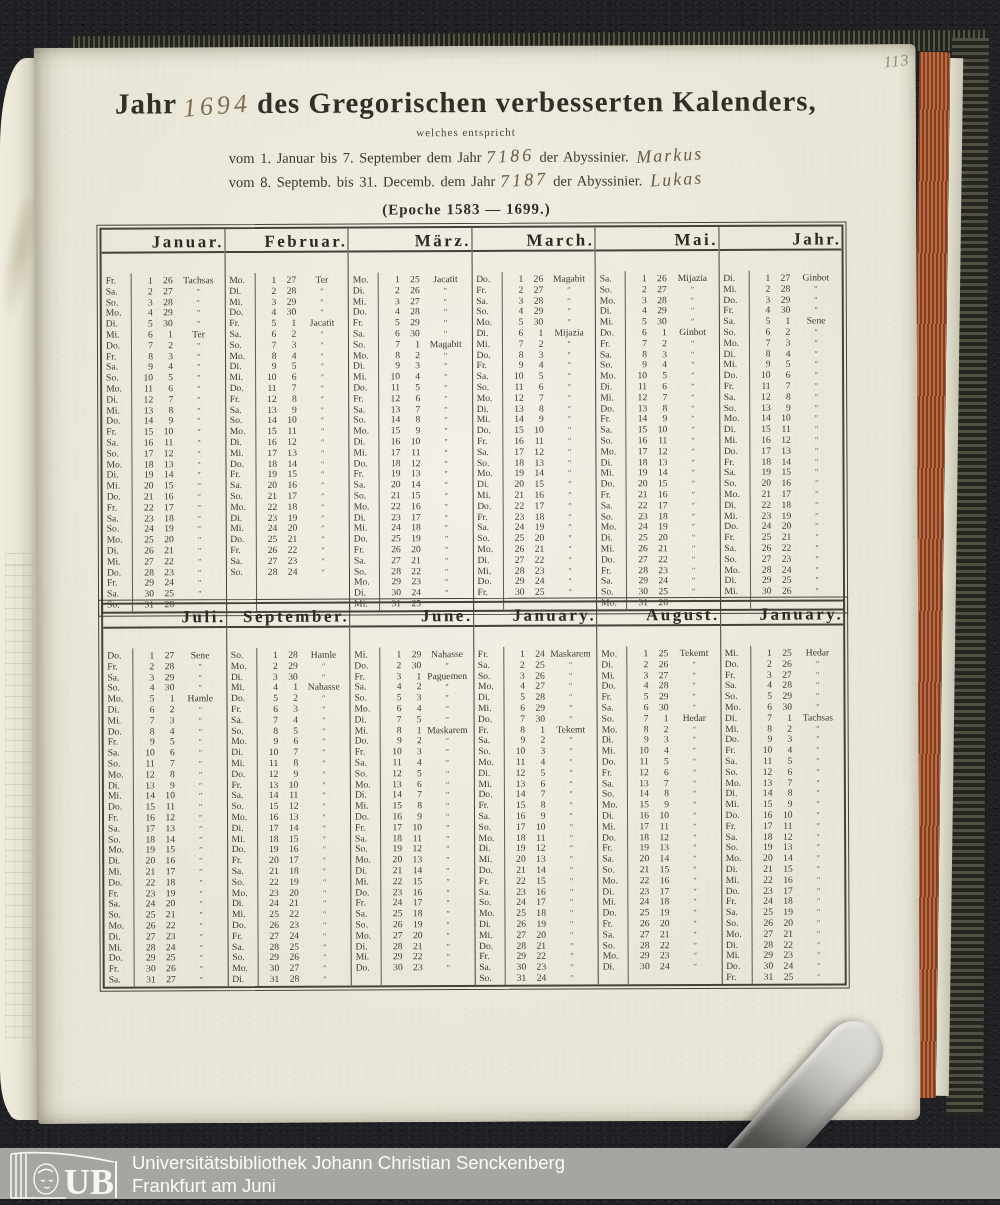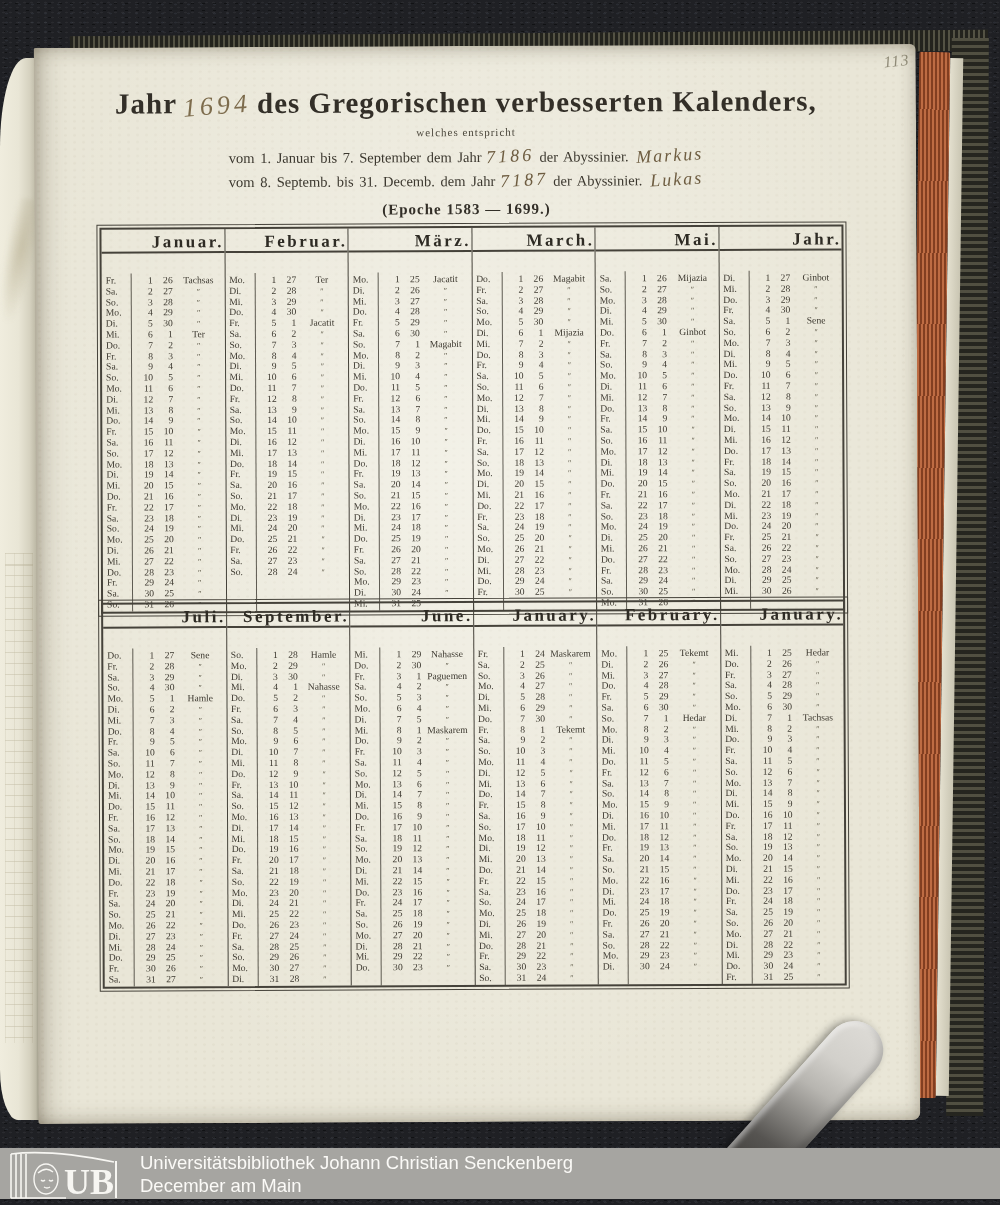--- a/index.html
+++ b/index.html
@@ -80,21 +80,21 @@
   .ditto{font-size:8px;color:#565240;}
   
   .clip{position:absolute;left:838px;top:1026px;width:58px;height:200px;z-index:20;
     transform:rotate(42deg);transform-origin:29px 10px;border-radius:29px 29px 6px 6px;
     background:linear-gradient(172deg,#dedcd7 0%,#d2d0cb 25%,#b7b5b0 42%,#8a8884 58%,#565451 76%,#3b3a37 100%);
     box-shadow:-3px 3px 8px rgba(0,0,0,.4), inset -5px 0 7px rgba(0,0,0,.2), inset 4px 2px 5px rgba(255,255,255,.45);}
   
   .footer{position:absolute;left:0;top:1148px;width:1000px;height:51px;background:#a6a5a1;z-index:30;
     display:flex;align-items:center;font-family:"Liberation Sans", sans-serif;}
   .logo{margin-left:8px;flex:0 0 auto;}
-  .footer-text{margin-left:20px;color:#fbfaf7;font-size:18.5px;line-height:23px;}
+  .footer-text{margin-left:12px;color:#fbfaf7;font-size:18.5px;line-height:23px;}
 </style>
 </head>
 <body>
 
 <div class="stage">
 
   <div class="cover-top"></div>
   <div class="cover-right"></div>
   <div class="cream-sliver"></div>
   <div class="fore-edge"></div>
@@ -1997,21 +1997,21 @@
               </div>
               <div class="m-row">
                 <span class="c-dow">So.</span>
                 <span class="c-g">31</span>
                 <span class="c-a">24</span>
                 <span class="c-m"><span class="ditto">″</span></span>
               </div>
             </div>
           </div>
           <div class="month-col">
-            <div class="m-head">February.</div>
+            <div class="m-head">August.</div>
             <div class="m-rows">
               <div class="m-row">
                 <span class="c-dow">Mo.</span>
                 <span class="c-g">1</span>
                 <span class="c-a">25</span>
                 <span class="c-m">Tekemt</span>
               </div>
               <div class="m-row">
                 <span class="c-dow">Di.</span>
                 <span class="c-g">2</span>
@@ -2399,17 +2399,17 @@
         <ellipse cx="38" cy="30" rx="12" ry="15"></ellipse>
         <path d="M30,24 q8,-7 15,-1"></path>
         <path d="M33,31 q2,2 4,0 M41,31 q2,2 4,0"></path>
         <path d="M36,38 q3,2 6,0"></path>
       </g>
       <text x="56" y="45" font-family="Liberation Serif, serif" font-weight="bold" font-size="36" fill="#f7f6f2">UB</text>
       <line x1="108" y1="12" x2="108" y2="49" stroke="#f7f6f2" stroke-width="2"></line>
     </svg>
     <div class="footer-text">
       <div>Universitätsbibliothek Johann Christian Senckenberg</div>
-      <div>December am Main</div>
+      <div>Frankfurt am Juni</div>
     </div>
   </div>
 
 </div>
 
 </body></html>

